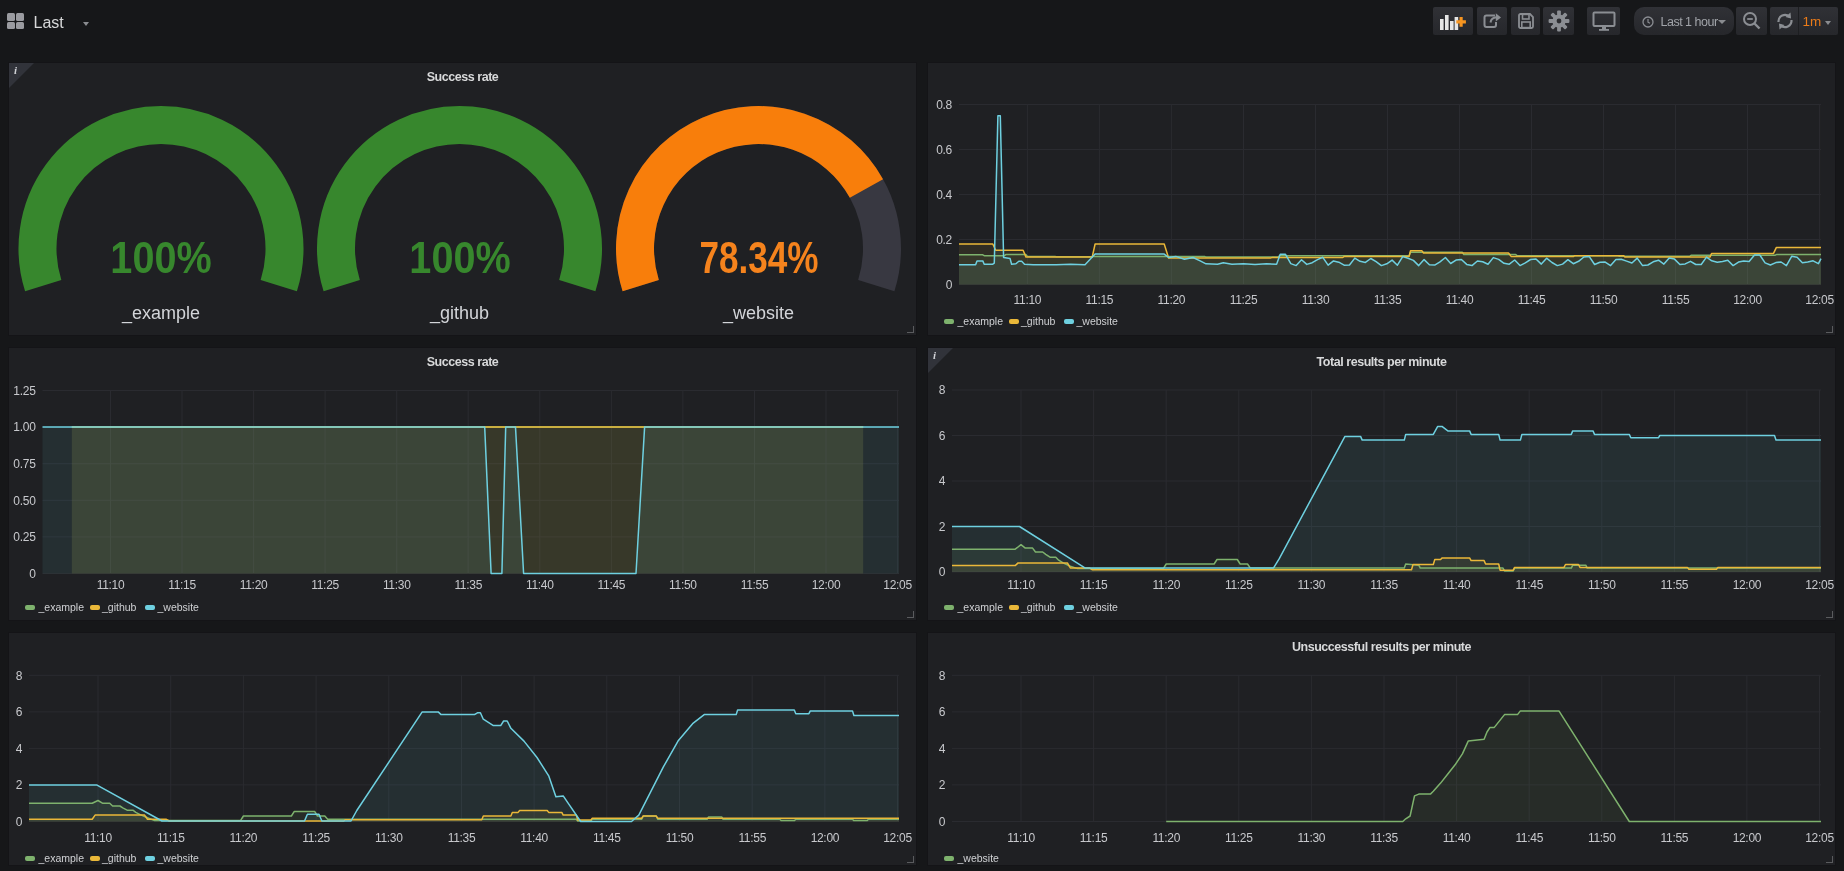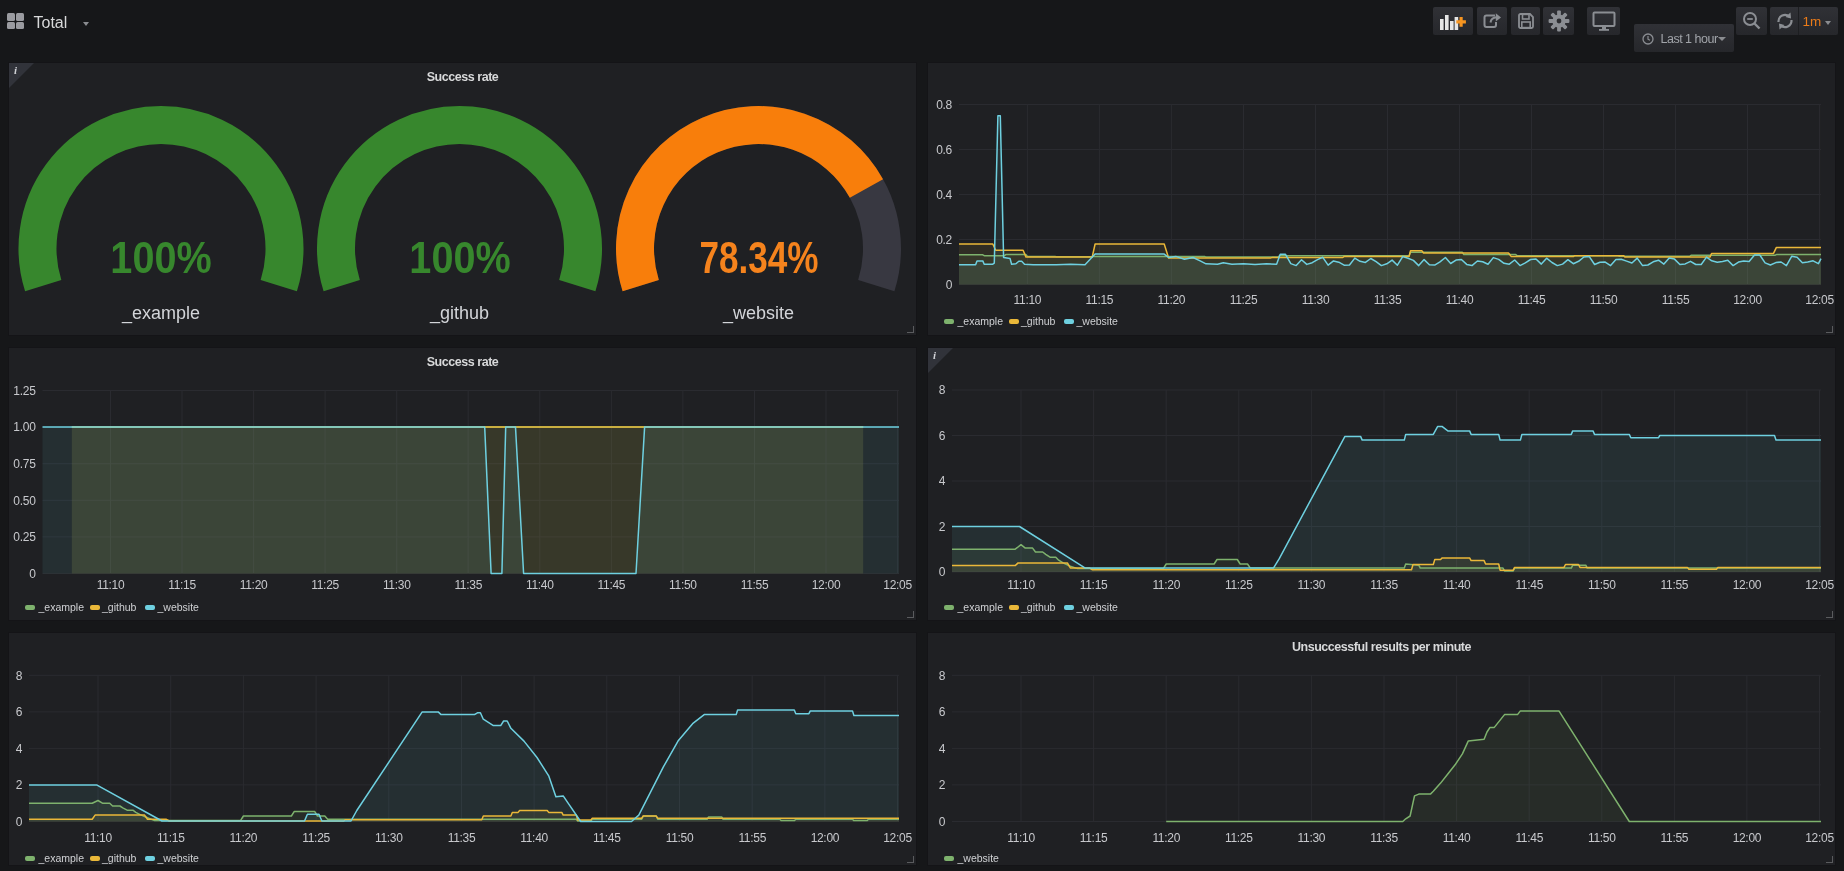--- a/index.html
+++ b/index.html
@@ -7,21 +7,21 @@
 .resize{position:absolute;right:2px;bottom:2px;width:7px;height:7px;border-right:1.5px solid #5a5b5e;border-bottom:1.5px solid #5a5b5e}
 .corner{position:absolute;left:0;top:0;width:0;height:0;border-top:25px solid #31333a;border-right:25px solid transparent}
 .corner span{position:absolute;left:5px;top:-24px;font:italic bold 11px "Liberation Serif",serif;color:#d0d2d6}
 .glabel{position:absolute;text-align:center;font-size:18px;color:#d3d5d9}
 .gvalue{position:absolute;text-align:center;font-size:45px;font-weight:bold;white-space:nowrap}
 </style></head><body>
 <div style="position:absolute;left:7.2px;top:13.1px;width:7.6px;height:7.6px;background:#9a9ba0;border-radius:1.5px"></div>
 <div style="position:absolute;left:16.2px;top:13.1px;width:7.6px;height:7.6px;background:#9a9ba0;border-radius:1.5px"></div>
 <div style="position:absolute;left:7.2px;top:21.6px;width:7.6px;height:7.6px;background:#9a9ba0;border-radius:1.5px"></div>
 <div style="position:absolute;left:16.2px;top:21.6px;width:7.6px;height:7.6px;background:#9a9ba0;border-radius:1.5px"></div>
-<div style="position:absolute;left:33.5px;top:14px;font-size:16px;color:#d8d9da">Total</div>
+<div style="position:absolute;left:33.5px;top:14px;font-size:16px;color:#d8d9da">Last</div>
 <div style="position:absolute;left:82.5px;top:22px;width:0;height:0;border-left:3.5px solid transparent;border-right:3.5px solid transparent;border-top:4.5px solid #8a8c90"></div>
 <div style="position:absolute;top:7px;height:28px;background:linear-gradient(#303136,#26272b);border-radius:2px;left:1432.5px;width:40.5px">
     <svg width="26" height="18" viewBox="0 0 26 18" style="position:absolute;left:7px;top:5px">
       <rect x="0" y="7" width="3.6" height="11" fill="#e6e6e6"></rect>
       <rect x="5" y="3" width="3.6" height="15" fill="#e6e6e6"></rect>
       <rect x="10" y="9" width="3.6" height="9" fill="#e6e6e6"></rect>
       <rect x="14.6" y="5" width="3.6" height="13" fill="#e6e6e6"></rect>
       <path d="M21,6.6 h3.2 v3.2 h3.2 v3.2 h-3.2 v3.2 h-3.2 v-3.2 h-3.2 v-3.2 h3.2 Z" fill="#f79520" transform="translate(-1.5,-1.5)"></path>
     </svg>
   </div>
@@ -53,21 +53,21 @@
       <circle r="2.4" fill="#2b2c30"></circle>
     </svg>
   </div>
 <div style="position:absolute;top:7px;height:28px;background:linear-gradient(#303136,#26272b);border-radius:2px;left:1587px;width:33px">
     <svg width="24" height="22" viewBox="0 0 24 22" style="position:absolute;left:5px;top:3px">
       <rect x="1.5" y="2.5" width="21" height="13.5" rx="1" fill="none" stroke="#8b8e93" stroke-width="2"></rect>
       <rect x="10" y="16" width="4" height="3" fill="#8b8e93"></rect>
       <rect x="7" y="19" width="10" height="1.8" fill="#8b8e93"></rect>
     </svg>
   </div>
-<div style="position:absolute;top:24px;height:28px;background:linear-gradient(#303136,#26272b);border-radius:2px;left:1633.5px;width:100px">
+<div style="position:absolute;top:7px;height:28px;background:linear-gradient(#303136,#26272b);border-radius:10px;left:1633.5px;width:100px">
     <svg width="12" height="12" viewBox="0 0 12 12" style="position:absolute;left:8px;top:8.5px">
       <circle cx="6" cy="6" r="5" fill="none" stroke="#8b8e93" stroke-width="1.3"></circle>
       <path d="M6,3 V6.2 L8,7.3" fill="none" stroke="#8b8e93" stroke-width="1.2"></path>
     </svg>
     <div style="position:absolute;left:27px;top:7.5px;font-size:12.5px;letter-spacing:-0.5px;color:#a1a4a9">Last 1 hour</div>
     <div style="position:absolute;left:84.5px;top:13px;width:0;height:0;border-left:4px solid transparent;border-right:4px solid transparent;border-top:4.5px solid #8a8c90"></div>
   </div>
 <div style="position:absolute;top:7px;height:28px;background:linear-gradient(#303136,#26272b);border-radius:2px;left:1736px;width:30.5px">
     <svg width="22" height="22" viewBox="0 0 22 22" style="position:absolute;left:5px;top:3px">
       <circle cx="9" cy="9" r="6" fill="none" stroke="#8b8e93" stroke-width="2"></circle>
@@ -255,20 +255,21 @@
     </svg>
     <div style="position:absolute;left:16px;top:257.0px;width:10px;height:4.5px;border-radius:2px;background:#7EB26D"></div>
     <div style="position:absolute;left:29.5px;top:252.5px;font-size:10.5px;color:#d0d1d4;font-family:'Liberation Sans',sans-serif">_example</div>
     <div style="position:absolute;left:81px;top:257.0px;width:10px;height:4.5px;border-radius:2px;background:#EAB839"></div>
     <div style="position:absolute;left:93px;top:252.5px;font-size:10.5px;color:#d0d1d4;font-family:'Liberation Sans',sans-serif">_github</div>
     <div style="position:absolute;left:136px;top:257.0px;width:10px;height:4.5px;border-radius:2px;background:#6ED0E0"></div>
     <div style="position:absolute;left:148.5px;top:252.5px;font-size:10.5px;color:#d0d1d4;font-family:'Liberation Sans',sans-serif">_website</div>
     <div class="corner">
       <span>i</span>
     </div>
+    <div class="ptitle">Total results per minute</div>
     <div class="resize"></div>
   </div>
 <div class="panel" style="left:8px;top:632px;width:909px;height:234px">
     <svg width="909" height="234" style="position:absolute;left:0;top:0">
       <line x1="20" y1="188.5" x2="890.0" y2="188.5" stroke="#2a2b30" stroke-width="1"></line>
       <line x1="20" y1="151.9" x2="890.0" y2="151.9" stroke="#2a2b30" stroke-width="1"></line>
       <line x1="20" y1="115.4" x2="890.0" y2="115.4" stroke="#2a2b30" stroke-width="1"></line>
       <line x1="20" y1="78.9" x2="890.0" y2="78.9" stroke="#2a2b30" stroke-width="1"></line>
       <line x1="20" y1="42.3" x2="890.0" y2="42.3" stroke="#2a2b30" stroke-width="1"></line>
       <line x1="89.0" y1="42.3" x2="89.0" y2="188.5" stroke="#2a2b30" stroke-width="1"></line>

